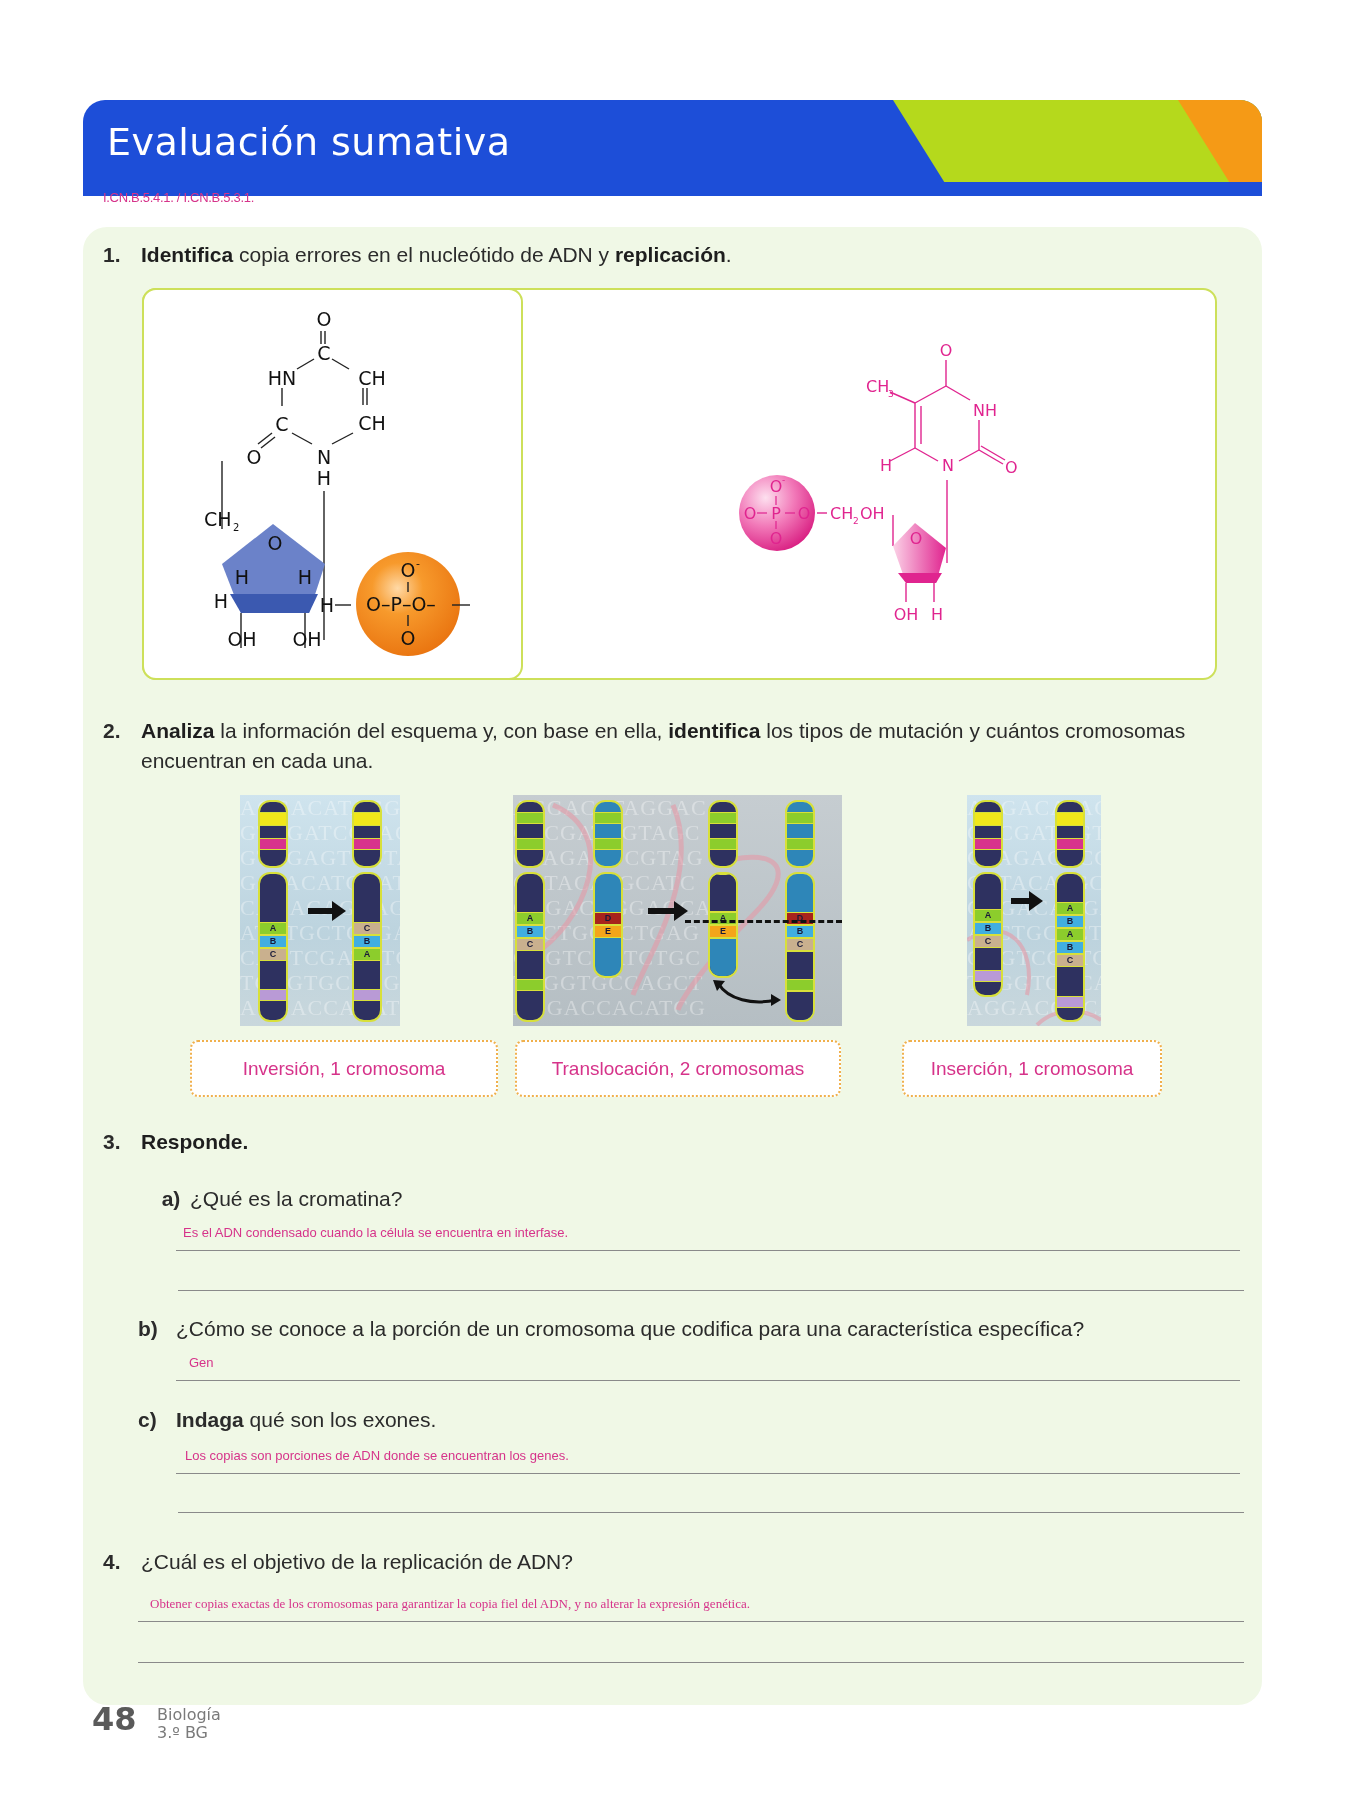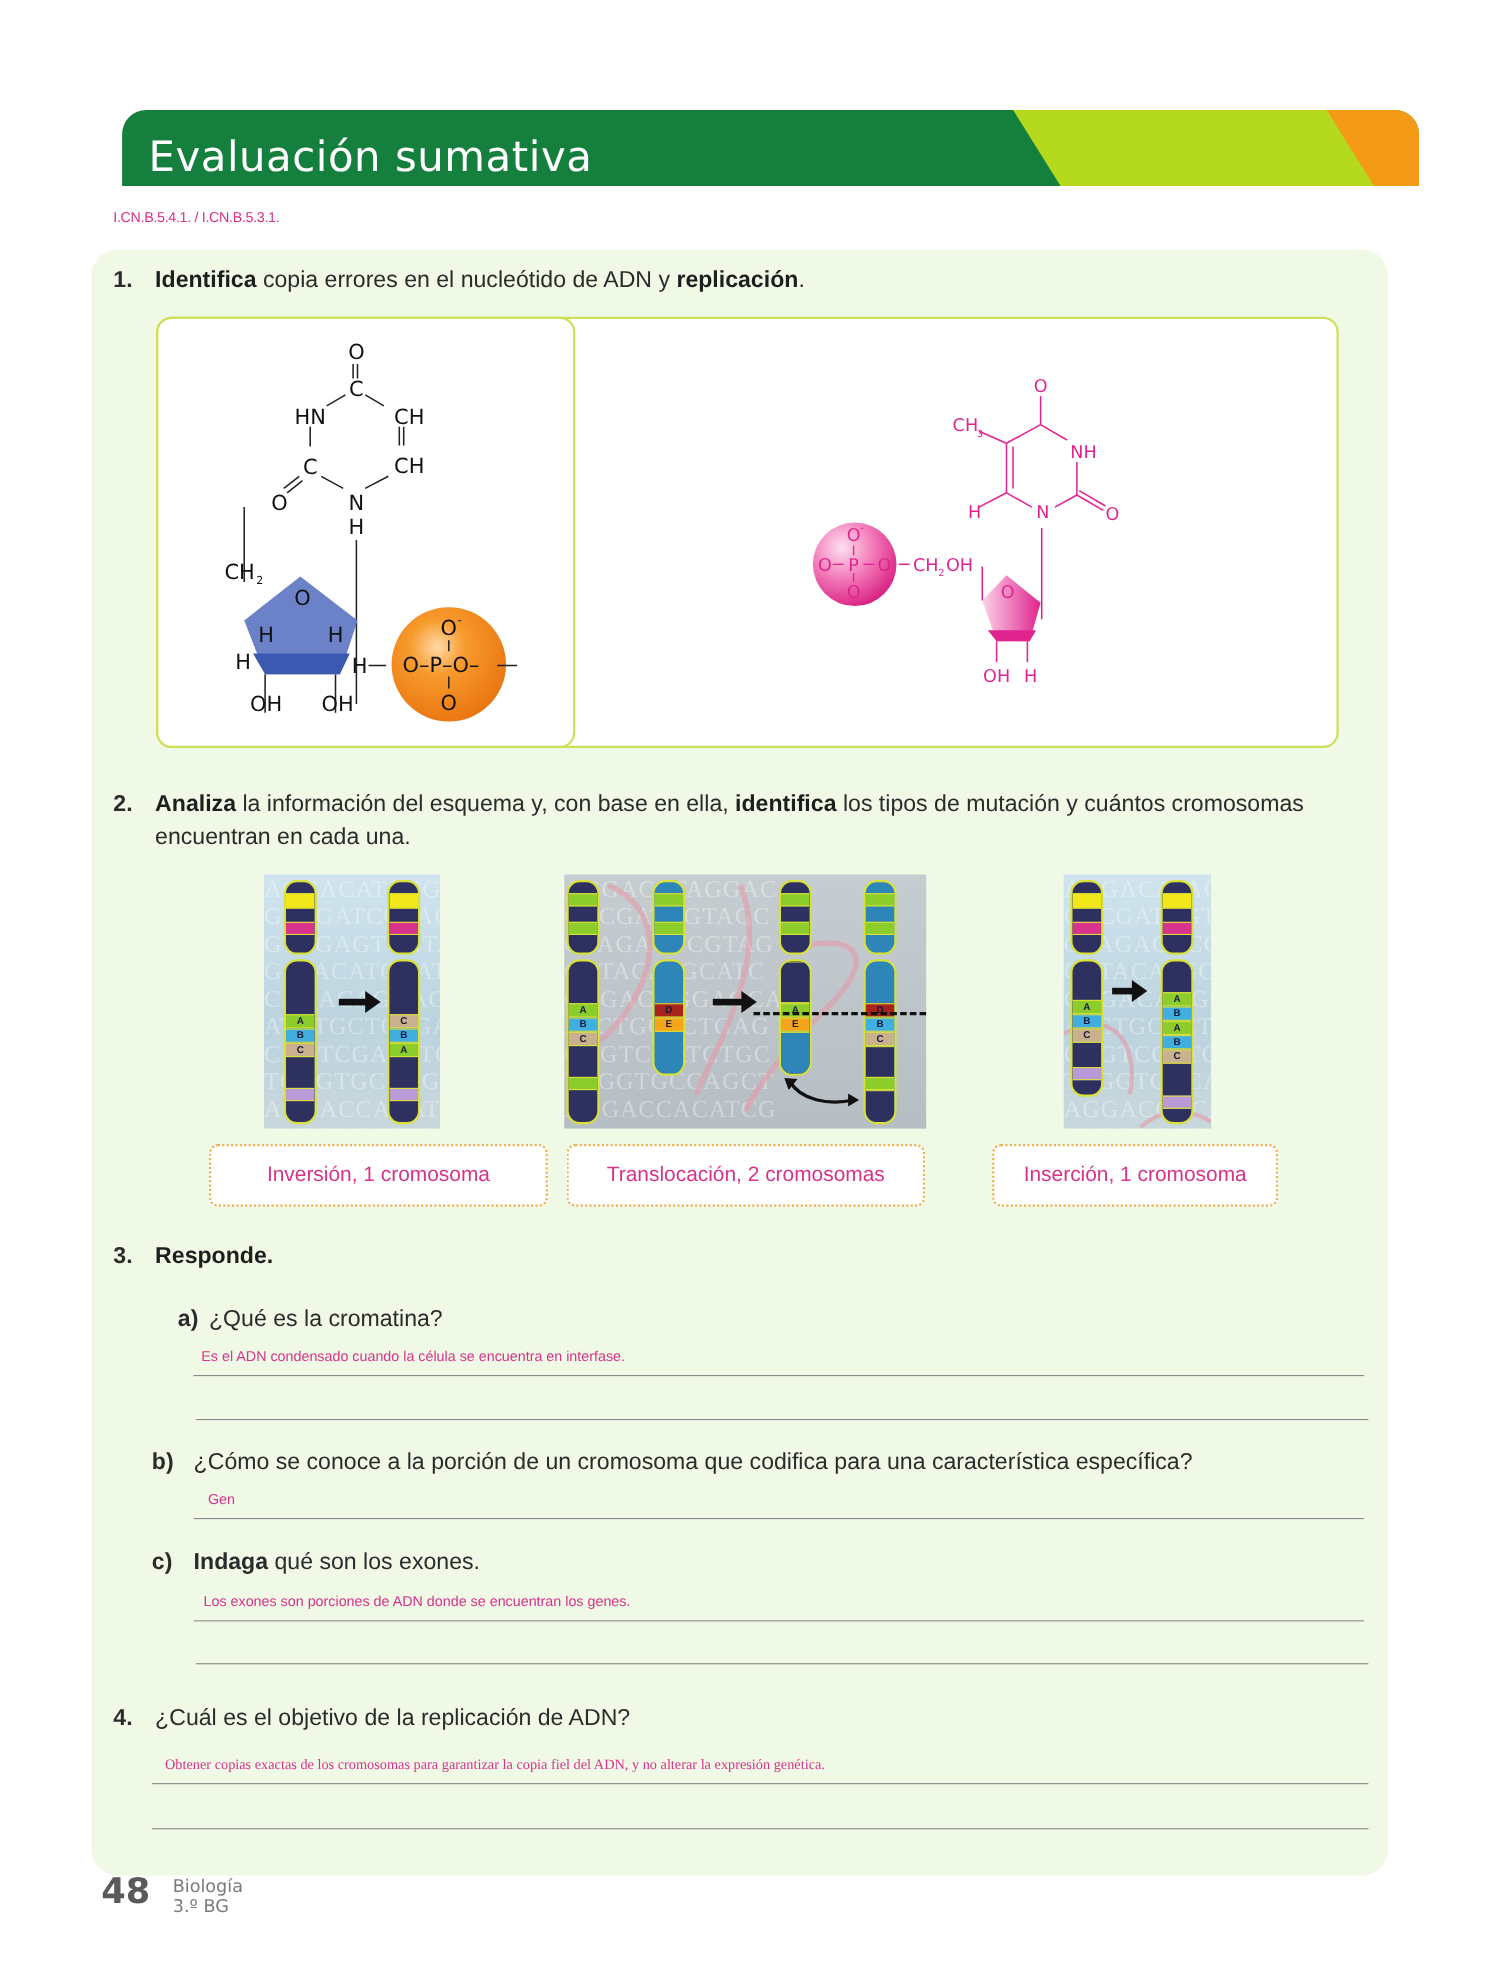--- a/index.html
+++ b/index.html
@@ -1,19 +1,19 @@
 <!DOCTYPE html>
 <html><head>
 <meta charset="utf-8">
 <style>
   * { box-sizing: border-box; margin: 0; padding: 0; }
   html, body { width: 1350px; height: 1800px; background: #ffffff; overflow: hidden; }
   body { position: relative; font-family: "Liberation Sans", "DejaVu Sans", sans-serif; color: #1e1e1e; }
 
-  .header { position: absolute; left: 83px; top: 100px; width: 1179px; height: 69px; border-radius: 22px 22px 0 0; overflow: hidden; background: #15803d; margin-left: 28px; }
+  .header { position: absolute; left: 83px; top: 100px; width: 1179px; height: 96px; border-radius: 22px 22px 0 0; overflow: hidden; background: #1d4ed8; }
   .header .title { position: absolute; left: 24px; top: 20px; font-size: 38px; color: #ffffff; letter-spacing: 0.5px; font-family: "DejaVu Sans", sans-serif; }
   .header .dua-band { position: absolute; top: 0; left: 810px; width: 500px; height: 82px; background: #b5d91c; transform: skewX(32deg); transform-origin: top left; }
   .header .dua-orange { position: absolute; top: 0; left: 1095px; width: 200px; height: 82px; background: #f59a16; transform: skewX(32deg); transform-origin: top left; }
   .header .dua { position: absolute; right: 76px; top: 12px; text-align: center; color: #fff; }
   .header .dua .t1 { font-size: 26px; font-weight: bold; line-height: 28px; }
   .header .dua .t2 { font-size: 22px; font-weight: bold; line-height: 28px; }
 
   .code { position: absolute; left: 103px; top: 190px; font-size: 13px; color: #d6338a; letter-spacing: -0.3px; }
 
   .content { position: absolute; left: 83px; top: 227px; width: 1179px; height: 1478px; background: #f0f8e6; border-radius: 24px; }
@@ -365,21 +365,21 @@
 
 <div class="sub" style="left:138px; top:1317px;">
   <span class="let">b)</span><span>¿Cómo se conoce a la porción de un cromosoma que codifica para una característica específica?</span>
 </div>
 <div class="answer" style="left:189px; top:1355px;">Gen</div>
 <div class="line" style="left:176px; top:1380px; width:1064px;"></div>
 
 <div class="sub" style="left:138px; top:1408px;">
   <span class="let">c)</span><b>Indaga</b><span> qué son los exones.</span>
 </div>
-<div class="answer" style="left:185px; top:1448px;">Los exones son porciones de ADN donde se encuentran los genes.</div>
+<div class="answer" style="left:185px; top:1448px;">Los copias son porciones de ADN donde se encuentran los genes.</div>
 <div class="line" style="left:176px; top:1473px; width:1064px;"></div>
 <div class="line" style="left:178px; top:1512px; width:1066px;"></div>
 
 <div class="q" style="left:103px; top:1550px;">
   <span class="num">4.</span><span>¿Cuál es el objetivo de la replicación de ADN?</span>
 </div>
 <div class="answer" style="left:150px; top:1596px;font-family:Liberation Serif, serif;">Obtener copias exactas de los cromosomas para garantizar la copia fiel del ADN, y no alterar la expresión genética.</div>
 <div class="line" style="left:138px; top:1621px; width:1106px;"></div>
 <div class="line" style="left:138px; top:1662px; width:1106px;"></div>
 

